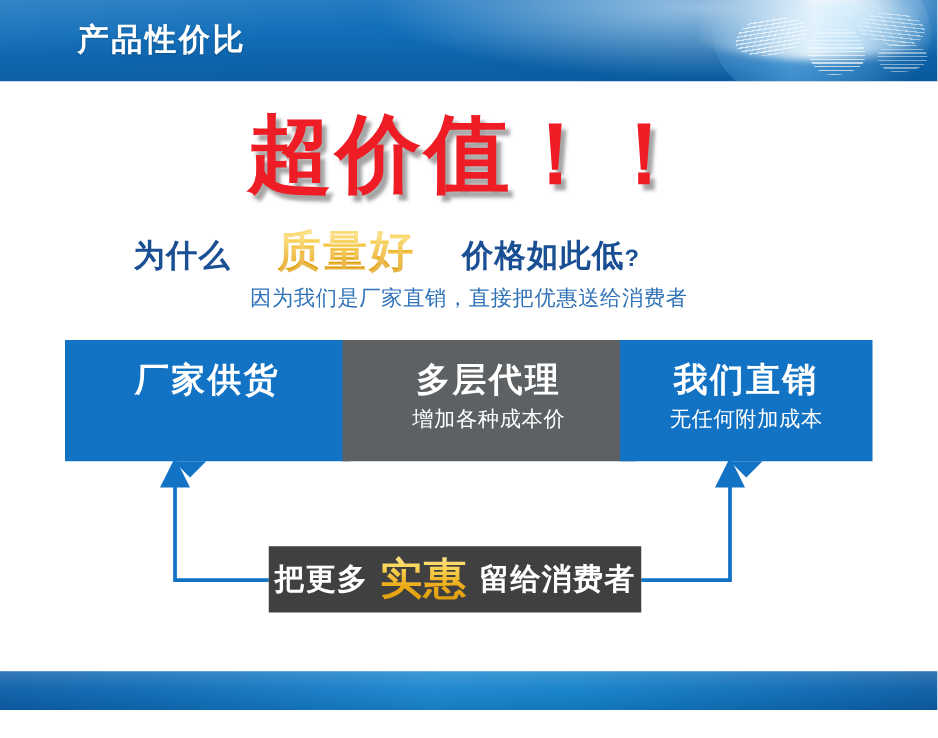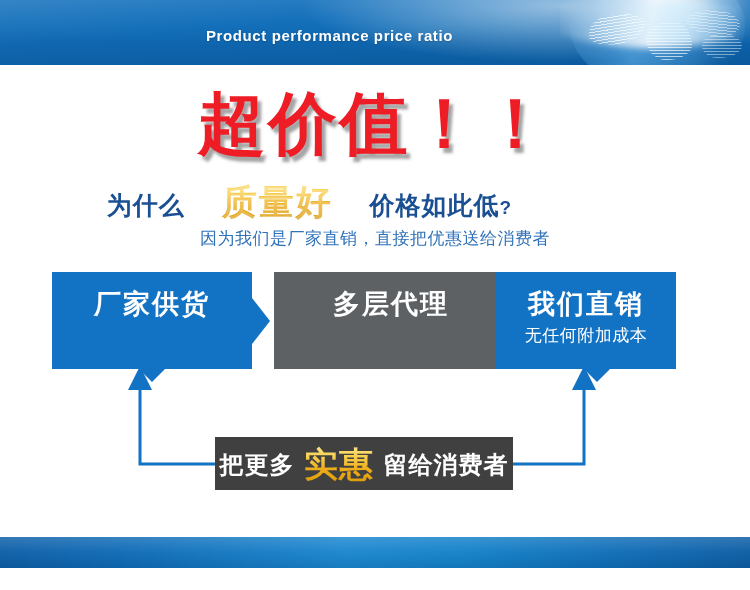--- a/index.html
+++ b/index.html
@@ -181,23 +181,23 @@
     white-space: nowrap;
   }
   .fbox .t2 {
     position: absolute;
     left: 0; right: 0; top: 52px;
     font-size: 17px;
     line-height: 24px;
     letter-spacing: 0.5px;
     white-space: nowrap;
   }
-  .box1 { left: 0px;   width: 200px; background: #1272c4; }
+  .box1 { left: 0px;   width: 200px; background: #1272c4; padding-left: 28px; }
   .box2 { left: 222px; width: 200px; background: #5d6164; padding-left: 34px; }
-  .box3 { left: 444px; width: 180px; background: #1272c4; }
+  .box3 { left: 444px; width: 202px; background: #1272c4; }
 
   
   .chev {
     position: absolute;
     top: 26px;
     width: 0; height: 0;
     border-top: 23px solid transparent;
     border-bottom: 23px solid transparent;
   }
   .chev1 { left: 200px; border-left: 18px solid #1272c4; }
@@ -274,21 +274,21 @@
   <div class="header-sheen"></div>
   <div class="globe">
     <div class="globe-core"></div>
     <div class="globe-land land-a"></div>
     <div class="globe-land land-b"></div>
     <div class="globe-land land-c"></div>
     <div class="globe-land land-d"></div>
     <div class="globe-arc"></div>
     <div class="globe-arc2"></div>
   </div>
-  <div class="header-title-en">Product performance price ratio</div>
+  <div class="header-title-zh">产品性价比</div>
 </div>
 
 <div class="headline">超价值！！</div>
 
 <div class="subrow">
   <span class="sub-blue">为什么</span>
   <span class="spacer-sm"></span>
   <span class="sub-gold">质量好</span>
   <span class="spacer-sm"></span>
   <span class="sub-blue">价格如此低</span><span class="sub-q">?</span>
@@ -299,20 +299,21 @@
 <div class="flow">
 
   <div class="fbox box1">
     <div class="t1">厂家供货</div>
   </div>
   <div class="chev chev1"></div>
   <div class="down-tri tri1"></div>
 
   <div class="fbox box2">
     <div class="t1">多层代理</div>
+    <div class="t2">增加各种成本价</div>
   </div>
   <div class="chev chev2"></div>
 
   <div class="fbox box3">
     <div class="t1">我们直销</div>
     <div class="t2">无任何附加成本</div>
   </div>
   <div class="down-tri tri3"></div>
 </div>
 

